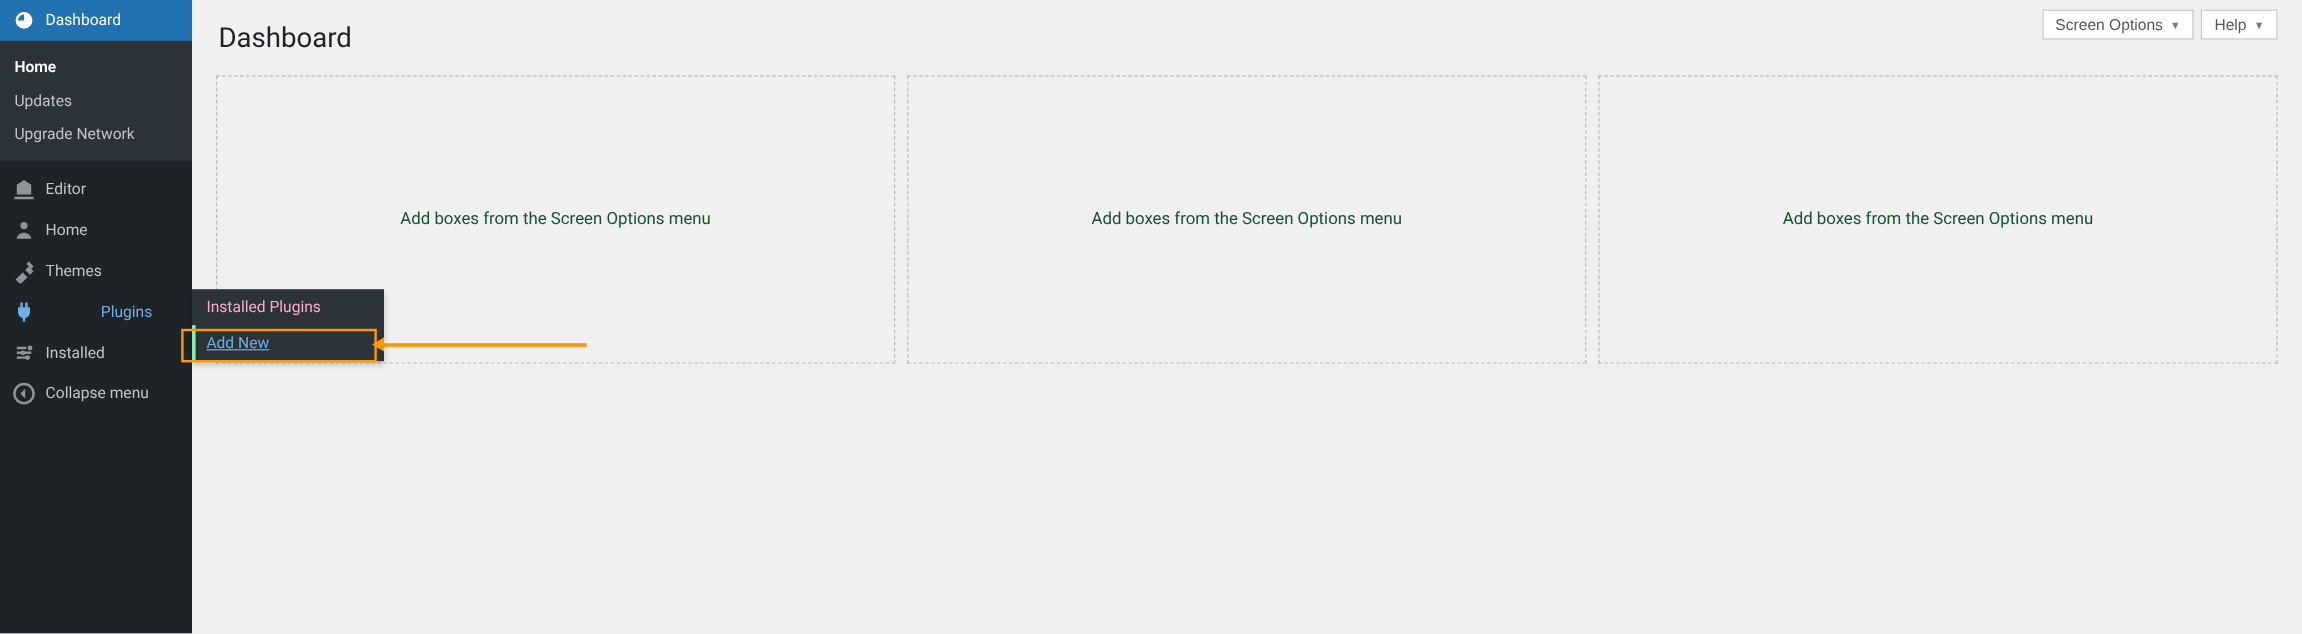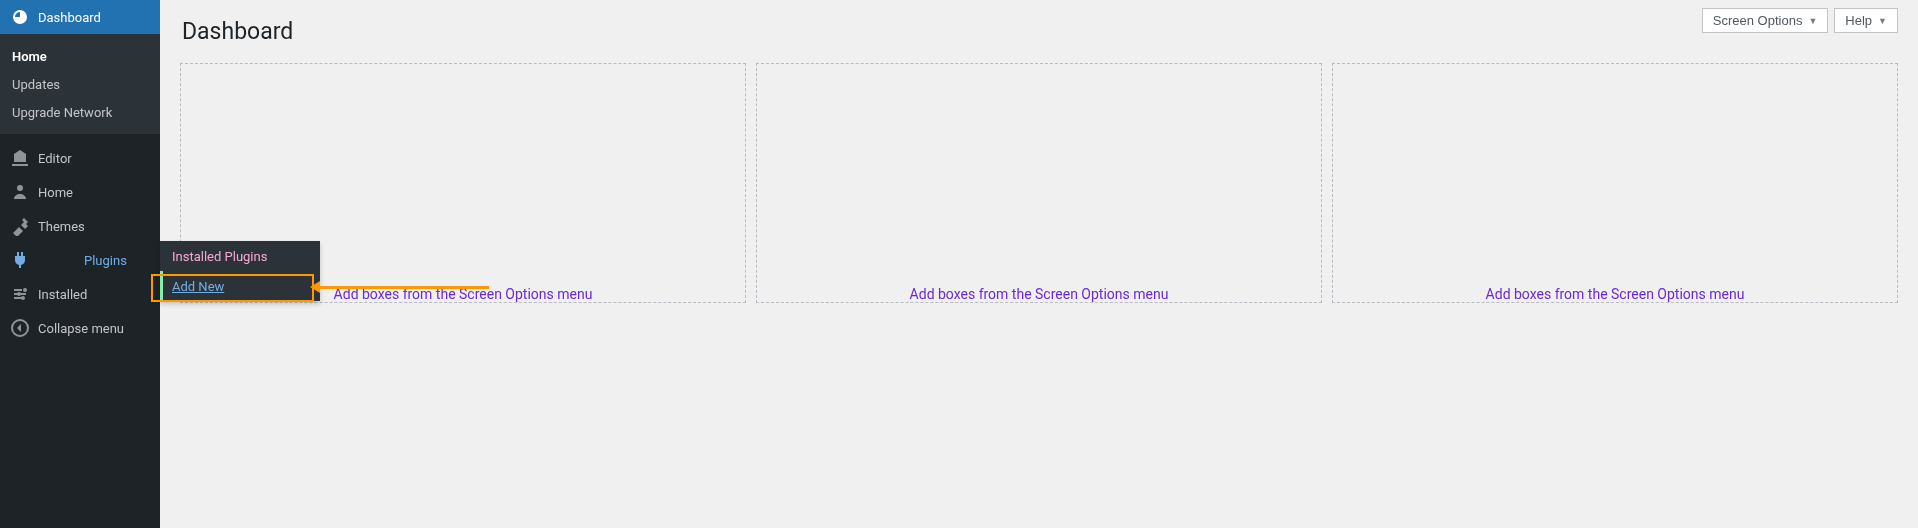--- a/index.html
+++ b/index.html
@@ -23,21 +23,21 @@
 .flyout-item.active { color: #72aee6; border-left: 3px solid #86efac; padding-left: 9px; text-decoration: underline; }
 
 .main { position: absolute; left: 160px; top: 0; right: 0; height: 100%; padding: 0 20px; }
 .topbar { position: absolute; right: 20px; top: 8px; display: flex; gap: 6px; }
 .top-button { background: #fff; border: 1px solid #c3c4c7; padding: 4px 10px; cursor: pointer; font-size: 13px; color: #50575e; display: flex; align-items: center; gap: 6px; }
 .top-button .tri { font-size: 9px; color: #787c82; }
 
 .page-title { font-size: 23px; font-weight: 400; color: #1d2327; padding: 18px 0 18px 2px; }
 
 .boxes { display: flex; gap: 10px; }
-.box { flex: 1; height: 240px; border: 1px dashed #b5bcc2; display: flex; align-items: flex-end; justify-content: center; color: #6d28d9; font-size: 14px; }
+.box { flex: 1; height: 240px; border: 1px dashed #b5bcc2; display: flex; align-items: center; justify-content: center; color: #14532d; font-size: 14px; }
 
 .annotation-box { position: absolute; left: 151px; top: 274px; width: 163px; height: 28px; border: 2.5px solid #ff9800; z-index: 20; pointer-events: none; }
 .annotation-arrow { position: absolute; left: 314px; top: 286px; width: 175px; height: 2.5px; background: #ff9800; z-index: 20; pointer-events: none; }
 .annotation-arrow::before { content: ""; position: absolute; left: -10px; top: -5px; border: 6px solid transparent; border-right: 10px solid #ff9800; }
 </style>
 </head>
 <body>
 
 <div class="sidebar">
   <div class="sidebar-item active">

